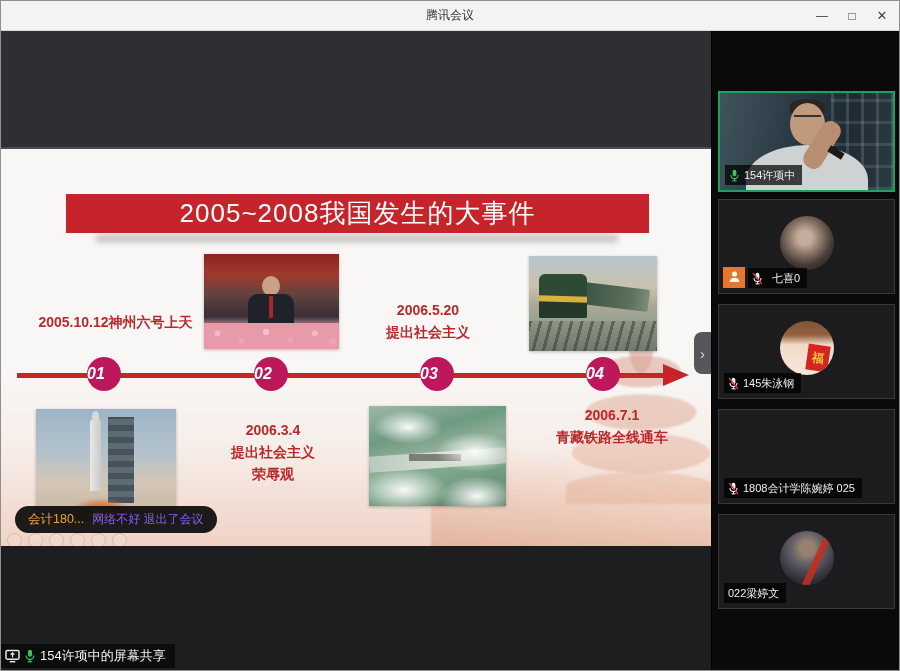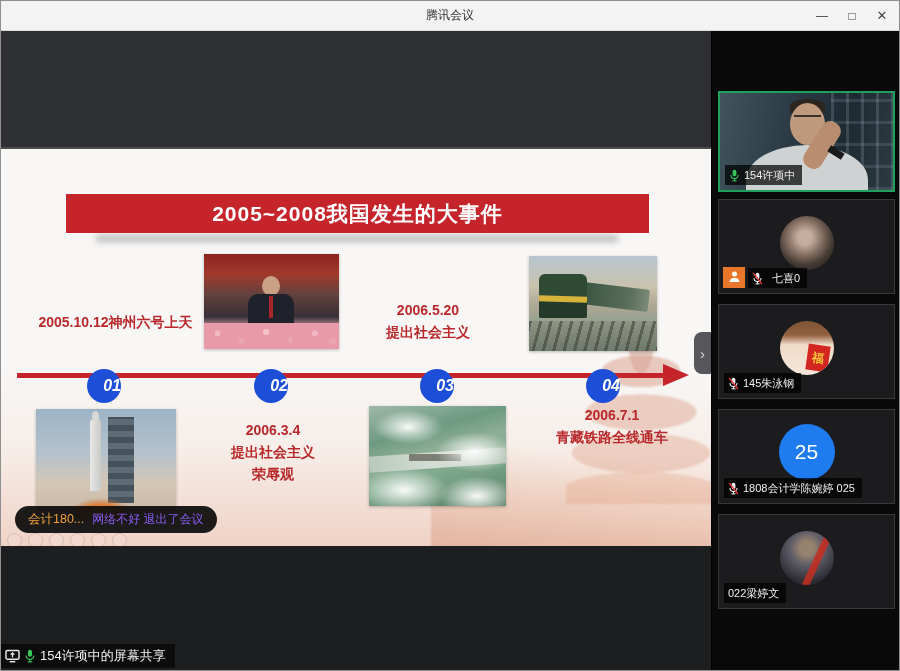--- a/index.html
+++ b/index.html
@@ -25,26 +25,26 @@
     background:
       radial-gradient(ellipse 12px 26px at 50% 8%, rgba(185,75,45,.55) 98%, transparent),
       radial-gradient(ellipse 40px 16px at 50% 22%, rgba(190,80,45,.55) 98%, transparent),
       radial-gradient(ellipse 56px 18px at 50% 46%, rgba(198,92,55,.5) 98%, transparent),
       radial-gradient(ellipse 70px 20px at 50% 70%, rgba(205,104,64,.45) 98%, transparent),
       radial-gradient(ellipse 84px 22px at 50% 94%, rgba(212,118,76,.4) 98%, transparent); }
   .wm-wall { position:absolute; left:430px; bottom:-6px; width:290px; height:110px; opacity:.55; filter:blur(1px);
     background:linear-gradient(8deg, rgba(196,110,72,.55), rgba(224,160,120,.3) 55%, transparent 78%); }
 
   .banner { position:absolute; left:65px; top:45px; width:583px; height:39px; background:#c5242b; display:flex; align-items:center; justify-content:center; z-index:3; }
-  .banner span { color:#fff; font-size:21px; font-weight:bold; letter-spacing:1px; }
+  .banner span { color:#fff; font-size:26px; font-weight:normal; letter-spacing:1px; }
   .banner-shadow { position:absolute; left:95px; top:86px; width:522px; height:7px; background:#bdbdbd; filter:blur(3px); z-index:2; }
 
   .tl-line { position:absolute; left:16px; top:224px; width:648px; height:5px; background:#c5242b; z-index:2; }
   .tl-arrow { position:absolute; left:662px; top:215px; width:0; height:0; border-top:11px solid transparent; border-bottom:11px solid transparent; border-left:26px solid #c5242b; z-index:2; }
-  .tl-node { position:absolute; top:220px; width:34px; height:34px; border-radius:50%; background:#1d4ed8; display:flex; align-items:center; justify-content:flex-end; z-index:3; }
+  .tl-node { position:absolute; top:208px; width:34px; height:34px; border-radius:50%; background:#be185d; display:flex; align-items:center; justify-content:flex-start; z-index:3; }
   .tl-node span { color:#fff; font-size:16px; font-weight:800; font-style:italic; }
   .n1{left:86px;} .n2{left:253px;} .n3{left:419px;} .n4{left:585px;}
 
   .ev { position:absolute; color:#b9292c; font-weight:bold; font-size:14px; text-align:center; line-height:22px; z-index:2; }
   .ev1 { left:22px; top:162px; width:185px; }
   .ev2 { left:202px; top:270px; width:140px; }
   .ev3 { left:352px; top:150px; width:150px; }
   .ev4 { left:521px; top:255px; width:180px; }
 
   .img { position:absolute; overflow:hidden; box-shadow:0 1px 3px rgba(0,0,0,.25); z-index:2; }
@@ -320,23 +320,20 @@
               <line x1="7" y1="12" x2="7" y2="14.6" stroke="#f0f0f0" stroke-width="1.4"></line>
               <line x1="4.4" y1="14.8" x2="9.6" y2="14.8" stroke="#f0f0f0" stroke-width="1.4"></line>
               <line x1="1.5" y1="1" x2="12.5" y2="15" stroke="#d93a35" stroke-width="1.8"></line>
             </svg>
         </span>
         <span class="pname">145朱泳钢</span>
       </div>
     </div>
 
     <div class="tile t4">
-      <div class="avatar-num">
-        <span>25</span>
-      </div>
       <div class="strip">
         <span class="micsvg">
           <svg width="11" height="13" viewBox="0 0 14 16">
               <rect x="4.6" y="0.8" width="4.8" height="8" rx="2.4" fill="#f0f0f0"></rect>
               <path d="M2.5 7.5 a4.5 4.5 0 0 0 9 0" stroke="#f0f0f0" stroke-width="1.4" fill="none"></path>
               <line x1="7" y1="12" x2="7" y2="14.6" stroke="#f0f0f0" stroke-width="1.4"></line>
               <line x1="4.4" y1="14.8" x2="9.6" y2="14.8" stroke="#f0f0f0" stroke-width="1.4"></line>
               <line x1="1.5" y1="1" x2="12.5" y2="15" stroke="#d93a35" stroke-width="1.8"></line>
             </svg>
         </span>

